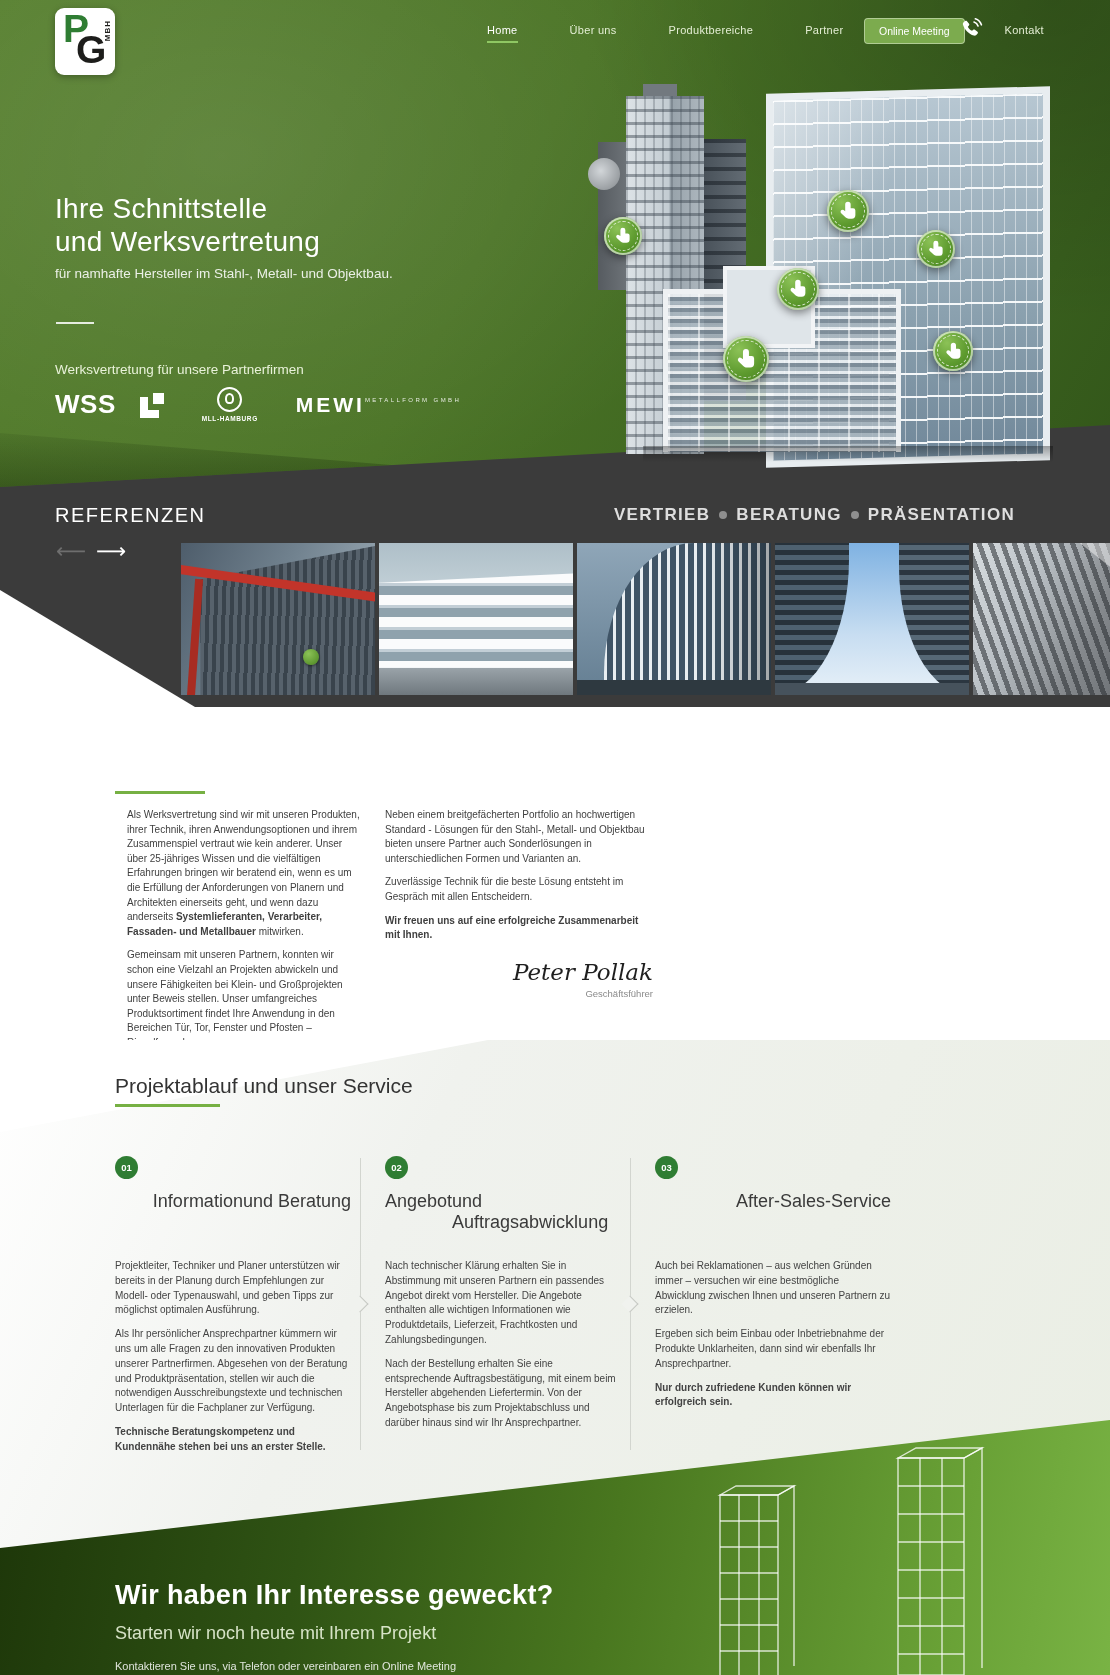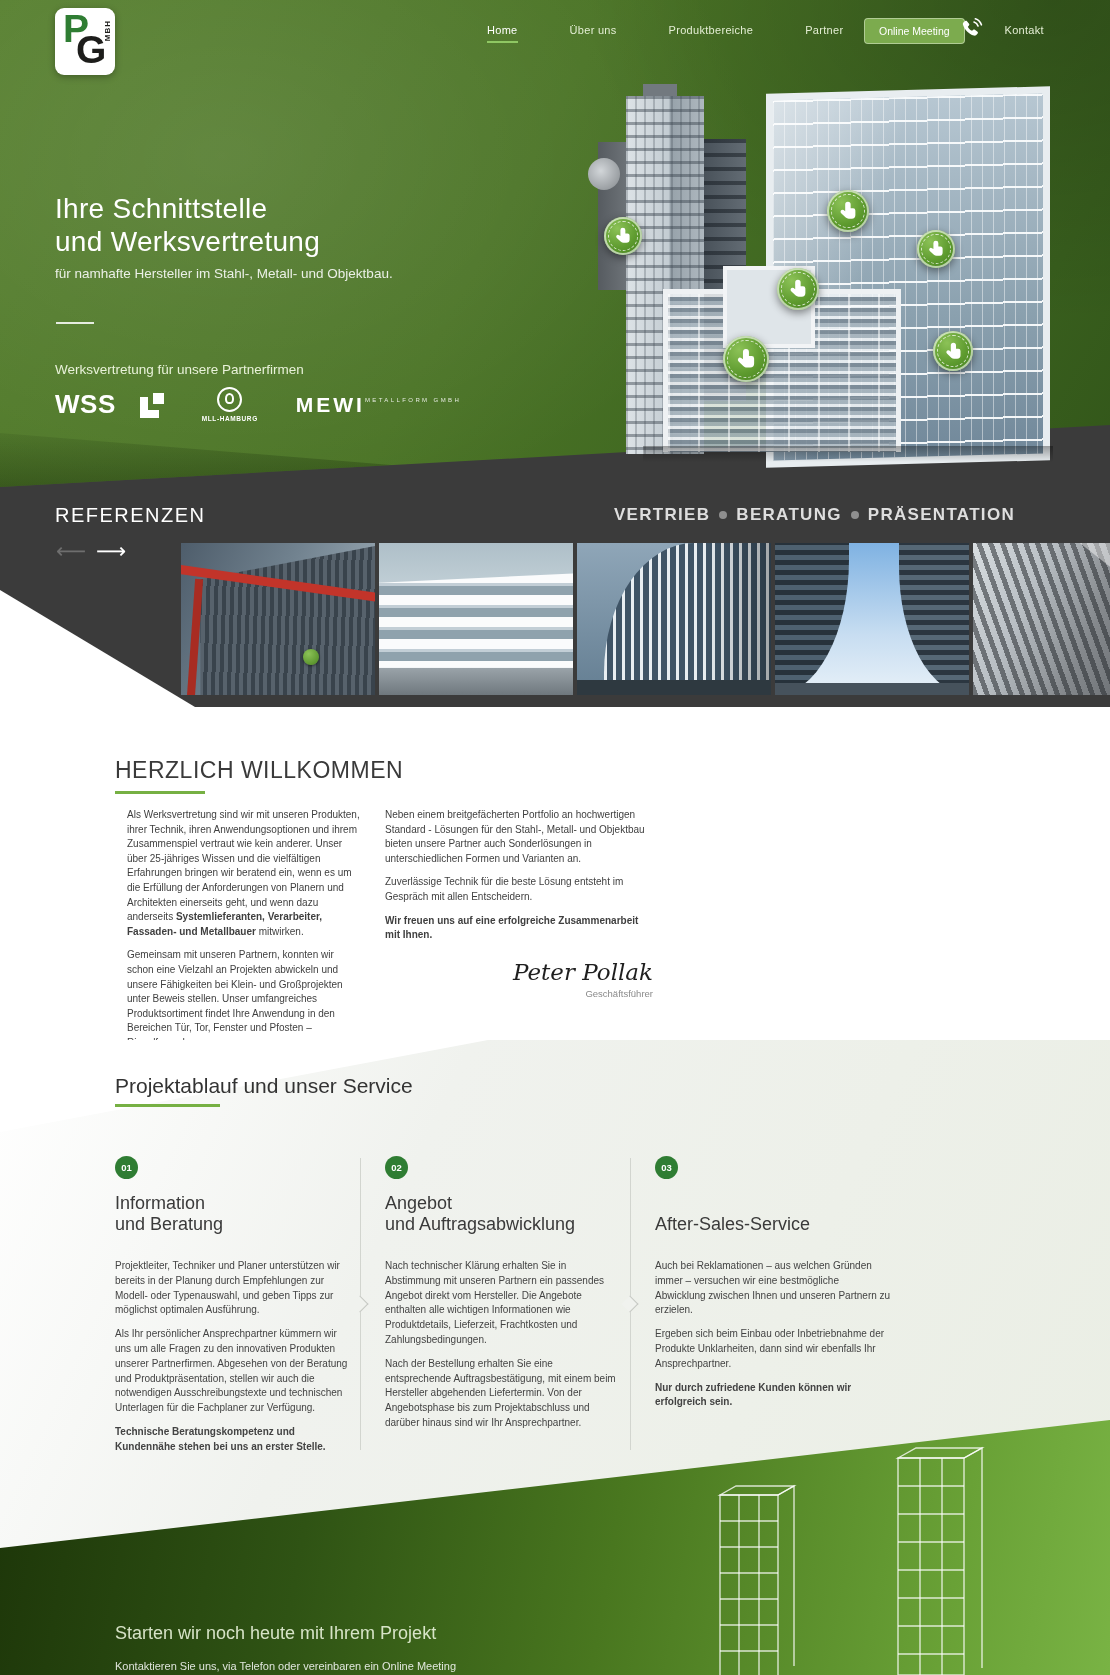--- a/index.html
+++ b/index.html
@@ -154,21 +154,21 @@
   .service{position:absolute;left:0;top:1040px;width:1110px;height:520px;z-index:2;
     background:linear-gradient(115deg,#ffffff 0%,#f0f2ee 35%,#eaeee4 100%);}
   .svc-wedge{position:absolute;left:0;top:0;width:488px;height:92px;background:#fff;
     clip-path:polygon(0 0,100% 0,0 100%);}
   .service h2{position:absolute;left:115px;top:34px;font-size:21px;font-weight:500;color:#333;}
   .s-underline{position:absolute;left:115px;top:64px;width:105px;height:3px;background:#76b043;}
   .step{position:absolute;top:116px;width:236px;}
   .step1{left:115px;} .step2{left:385px;} .step3{left:655px;}
   .badge{width:23px;height:23px;border-radius:50%;background:#2f7d33;color:#fff;font-size:9.5px;font-weight:bold;
     display:flex;align-items:center;justify-content:center;}
-  .step-title{margin-top:12px;min-height:44px;display:flex;flex-direction:column;justify-content:flex-end;
+  .step-title{margin-top:12px;min-height:44px;display:flex;flex-direction:row;justify-content:flex-end;
     font-size:18px;line-height:21px;color:#3a3a3a;}
   .step-body{margin-top:24px;font-size:10px;line-height:14.8px;color:#434343;}
   .step-body p{margin-bottom:9px;}
   .divider{position:absolute;top:118px;width:1px;height:292px;background:#d2d5cf;}
   .div1{left:360px;} .div2{left:630px;}
   .chev{position:absolute;top:258px;width:12px;height:12px;background:#f0f2ee;
     border-top:1px solid #c6c9c3;border-right:1px solid #c6c9c3;transform:rotate(45deg);}
   .chev1{left:354px;} .chev2{left:624px;}
 
   
@@ -323,21 +323,20 @@
         <i class="ph4-r"></i>
         <i class="ph4-g"></i>
     </div>
     <div class="photo ph5">
       <i class="ph5-ridge"></i>
         <i class="ph5-light"></i>
     </div>
   </div>
 
   <section class="welcome">
-    <h2>HERZLICH WILLKOMMEN</h2>
     <div class="w-underline"></div>
     <div class="w-col w-col-l">
       <p>
         <span>Als Werksvertretung sind wir mit unseren Produkten, ihrer Technik, ihren Anwendungsoptionen und ihrem Zusammenspiel vertraut wie kein anderer. Unser über 25-jähriges Wissen und die vielfältigen Erfahrungen bringen wir beratend ein, wenn es um die Erfüllung der Anforderungen von Planern und Architekten einerseits geht, und wenn dazu anderseits </span><span class="b">Systemlieferanten, Verarbeiter, Fassaden- und Metallbauer</span><span> mitwirken.</span>
       </p>
       <p>Gemeinsam mit unseren Partnern, konnten wir schon eine Vielzahl an Projekten abwickeln und unsere Fähigkeiten bei Klein- und Großprojekten unter Beweis stellen. Unser umfangreiches Produktsortiment findet Ihre Anwendung in den Bereichen Tür, Tor, Fenster und Pfosten – Riegelfassaden.</p>
     </div>
     <div class="w-col w-col-r">
       <p>Neben einem breitgefächerten Portfolio an hochwertigen Standard - Lösungen für den Stahl-, Metall- und Objektbau bieten unsere Partner auch Sonderlösungen in unterschiedlichen Formen und Varianten an.</p>
       <p>Zuverlässige Technik für die beste Lösung entsteht im Gespräch mit allen Entscheidern.</p>
@@ -392,20 +391,21 @@
       </div>
       <div class="step-body">
         <p>Auch bei Reklamationen – aus welchen Gründen immer – versuchen wir eine bestmögliche Abwicklung zwischen Ihnen und unseren Partnern zu erzielen.</p>
         <p>Ergeben sich beim Einbau oder Inbetriebnahme der Produkte Unklarheiten, dann sind wir ebenfalls Ihr Ansprechpartner.</p>
         <p class="b">Nur durch zufriedene Kunden können wir erfolgreich sein.</p>
       </div>
     </div>
   </section>
 
   <section class="cta">
+    <h2>Wir haben Ihr Interesse geweckt?</h2>
     <div class="cta-sub">Starten wir noch heute mit Ihrem Projekt</div>
     <div class="cta-line">Kontaktieren Sie uns, via Telefon oder vereinbaren ein Online Meeting</div>
     <svg width="420" height="255" viewBox="0 0 420 255">
       <g stroke="rgba(255,255,255,.78)" stroke-width="1.4" fill="none">
         <rect x="30" y="75" width="58" height="185"></rect>
         <line x1="49" y1="75" x2="49" y2="260"></line>
           <line x1="69" y1="75" x2="69" y2="260"></line>
         <line x1="30" y1="101" x2="88" y2="101"></line>
           <line x1="30" y1="127" x2="88" y2="127"></line>
         <line x1="30" y1="153" x2="88" y2="153"></line>

